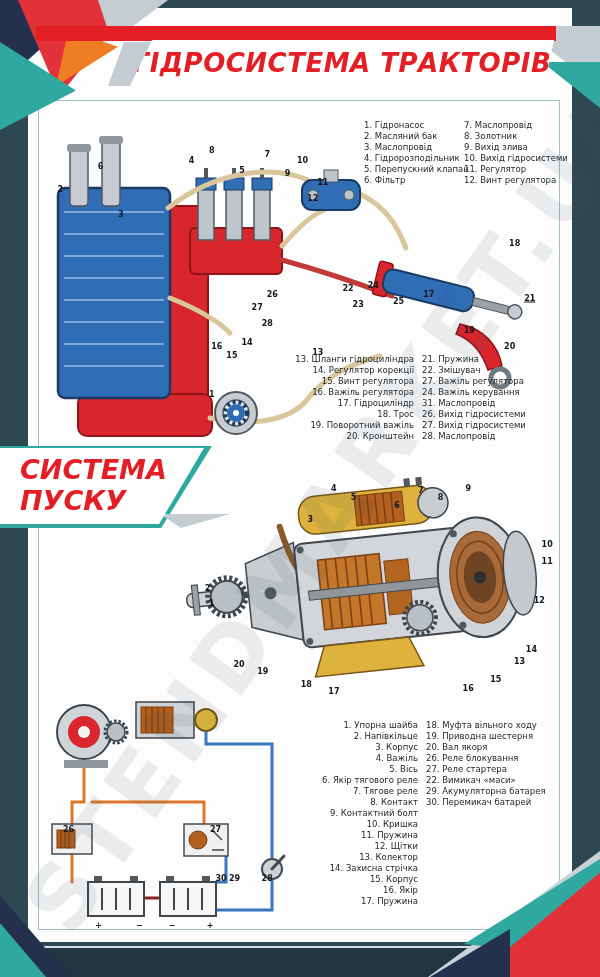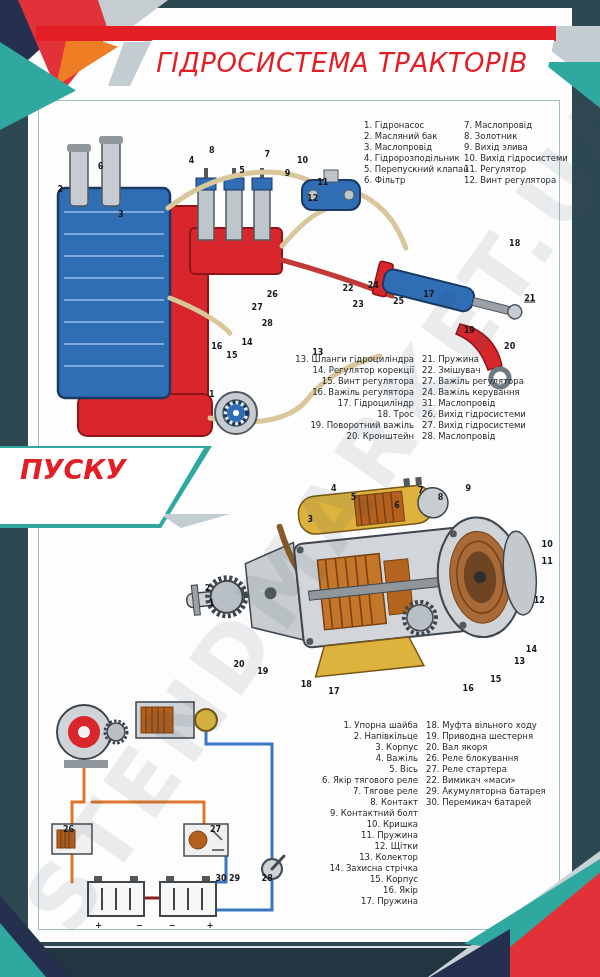--- a/index.html
+++ b/index.html
@@ -36,21 +36,21 @@
 
   
   .red-strip { position:absolute; left:36px; right:44px; top:26px; height:15px; background:#e31e24; z-index:3; }
   .banner1 {
     position:absolute; left:130px; top:40px; width:424px; height:46px; background:#ffffff;
     clip-path:polygon(22px 0,100% 0,calc(100% - 10px) 100%,0 100%);
     box-shadow:0 2px 4px rgba(0,0,0,.3);
     display:flex; align-items:center; justify-content:center; z-index:4;
   }
   .banner1-shadow { position:absolute; left:116px; top:42px; width:40px; height:44px; background:#c3cdd1; transform:skewX(-20deg); z-index:3; }
-  .title1 { color:#e31e24; font-size:26px; font-weight:400; font-style:italic; letter-spacing:.5px; white-space:nowrap; }
+  .title1 { color:#e31e24; font-size:26px; font-weight:700; font-style:italic; letter-spacing:.5px; white-space:nowrap; }
 
   
   .banner2-bg { position:absolute; left:0; top:446px; width:212px; height:82px; background:#2fa8a0; clip-path:polygon(0 0,100% 0,76% 100%,0 100%); z-index:3; }
   .banner2 {
     position:absolute; left:0; top:448px; width:204px; height:76px; background:#ffffff;
     clip-path:polygon(0 0,100% 0,78% 100%,0 100%);
     z-index:4; padding:6px 0 0 20px;
   }
   .banner2-wedge { position:absolute; left:160px; top:514px; width:70px; height:14px; background:#c3cdd1; clip-path:polygon(0 0,100% 0,30% 100%); z-index:3; }
   .title2-line { color:#e31e24; font-size:27px; line-height:31px; font-weight:700; font-style:italic; white-space:nowrap; }
@@ -450,16 +450,17 @@
 
   <div class="red-strip"></div>
   <div class="banner1-shadow"></div>
   <div class="banner1">
     <span class="title1">ГІДРОСИСТЕМА ТРАКТОРІВ</span>
   </div>
 
   <div class="banner2-bg"></div>
   <div class="banner2-wedge"></div>
   <div class="banner2">
+    <div class="title2-line">СИСТЕМА</div>
     <div class="title2-line">ПУСКУ</div>
   </div>
 
 </div>
 
 </body></html>

